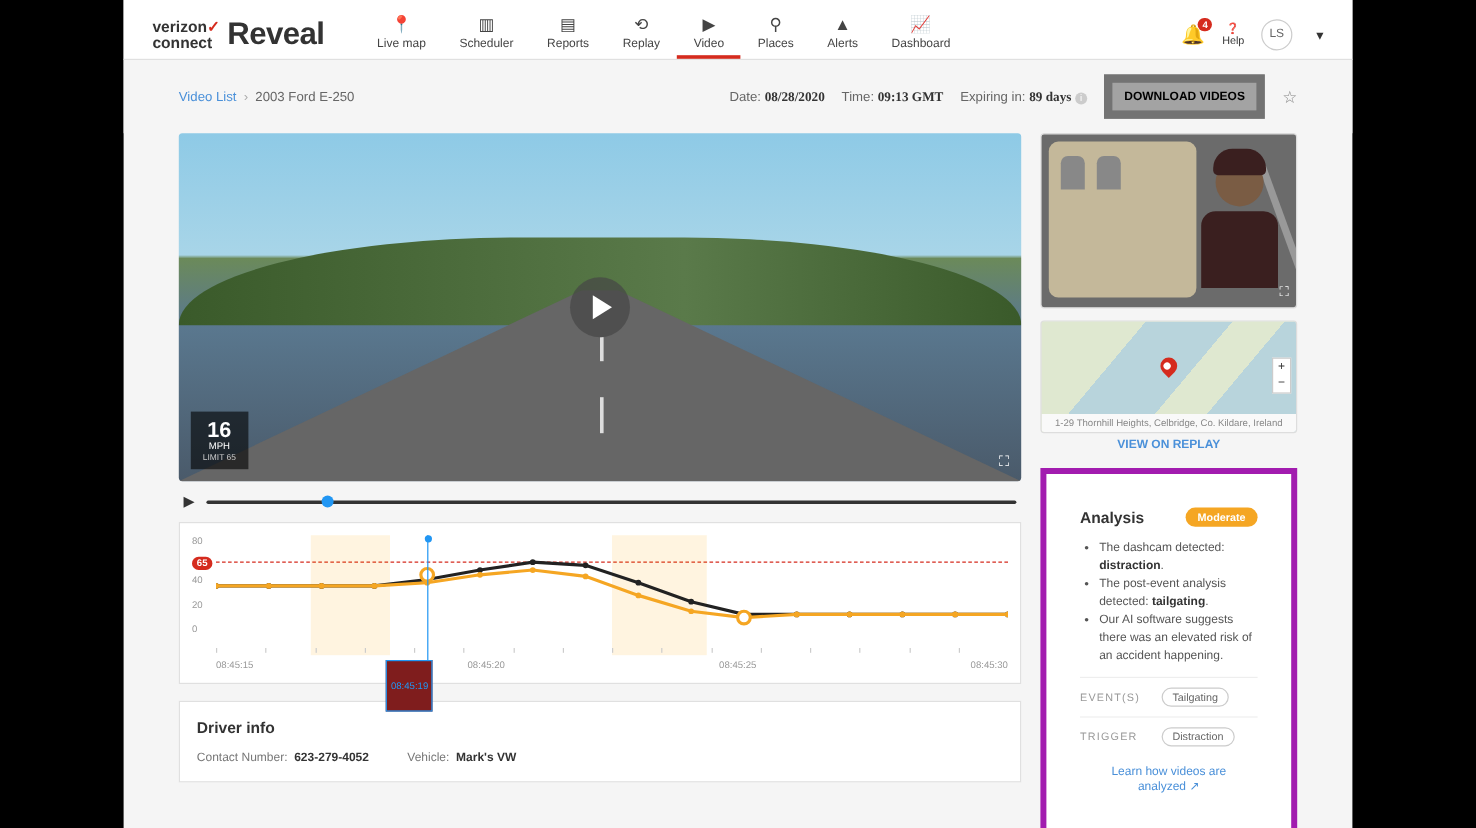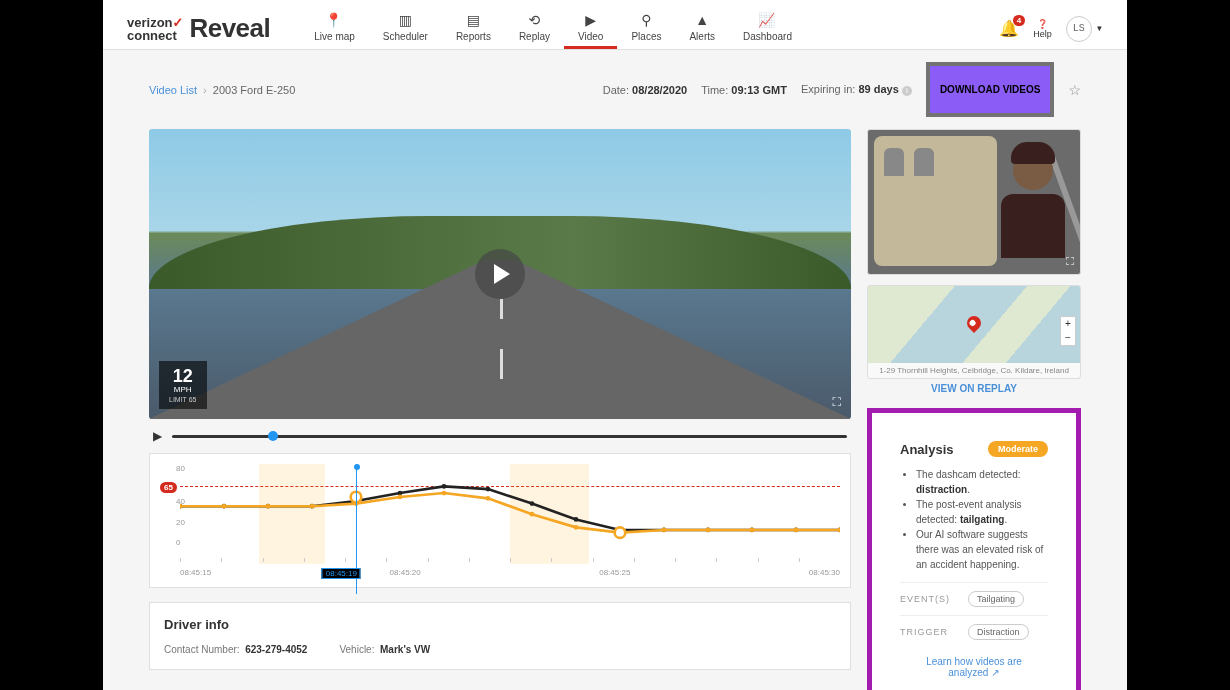--- a/index.html
+++ b/index.html
@@ -14,28 +14,28 @@
   .logo-reveal { font-size: 26px; font-weight: 800; margin-left: 6px; letter-spacing: -0.5px; }
   .nav { display: flex; gap: 0; }
   .nav-item { display: flex; flex-direction: column; align-items: center; padding: 4px 14px 6px; font-size: 10px; color: #444; cursor: pointer; border-bottom: 3px solid transparent; }
   .nav-item.active { border-bottom-color: #d52b1e; }
   .nav-icon { width: 16px; height: 16px; margin-bottom: 3px; display: flex; align-items: center; justify-content: center; font-size: 14px; }
   .header-right { margin-left: auto; display: flex; align-items: center; gap: 14px; }
   .bell { position: relative; font-size: 16px; }
   .bell-badge { position: absolute; top: -4px; right: -6px; background: #d52b1e; color: #fff; border-radius: 8px; font-size: 8px; padding: 1px 4px; font-weight: 700; }
   .help { display: flex; flex-direction: column; align-items: center; font-size: 9px; }
   .user-chip { border: 1px solid #ccc; border-radius: 50%; width: 26px; height: 26px; display: flex; align-items: center; justify-content: center; font-size: 10px; color: #666; }
-  .user-wrap { display: flex; align-items: center; gap: 4px; font-family: Liberation Mono, monospace; }
+  .user-wrap { display: flex; align-items: center; gap: 20px; }
   
   .subheader { display: flex; align-items: center; padding: 12px 46px; background: #f5f5f5; font-size: 11px; color: #666; }
   .crumb-link { color: #4a90d9; }
   .crumb-sep { margin: 0 6px; color: #aaa; }
   .subheader .stats { margin-left: auto; display: flex; align-items: center; gap: 14px; }
-  .stats strong { color: #333; font-weight: 600; }
-  .dl-btn { background: #8b5cf6; border: 4px solid #737373; padding: 18px 10px; font-size: 10px; font-weight: 700; cursor: pointer; }
+  .stats strong { color: #333; font-weight: 600; font-family: Liberation Serif, serif; }
+  .dl-btn { background: #a3a3a3; border: 7px solid #737373; padding: 6px 10px; font-size: 10px; font-weight: 700; cursor: pointer; }
   .star { font-size: 14px; color: #888; cursor: pointer; }
   
   .main { display: flex; gap: 16px; padding: 0 46px 20px; align-items: flex-start; }
   .left-col { flex: 1; }
   .right-col { width: 214px; display: flex; flex-direction: column; gap: 10px; }
   
   .video { position: relative; width: 100%; height: 290px; background: linear-gradient(to bottom, #8ecae6 0%, #a8d5e8 35%, #6b8a5a 36%, #5a788f 55%, #4a5a6a 100%); border-radius: 3px; overflow: hidden; }
   .road { position: absolute; bottom: 0; left: 0; right: 0; height: 55%; background: #666; clip-path: polygon(48% 0, 52% 0, 100% 100%, 0 100%); }
   .road::before, .road::after { content: ''; position: absolute; background: #ddd; width: 3px; height: 30px; left: 50%; }
   .road::before { bottom: 40px; }
@@ -49,29 +49,29 @@
   .speed-limit { font-size: 7px; margin-top: 2px; color: #ccc; }
   .fullscreen-ico { position: absolute; bottom: 10px; right: 10px; color: #fff; font-size: 12px; cursor: pointer; }
   
   .timeline-bar { display: flex; align-items: center; gap: 10px; padding: 10px 4px; }
   .timeline-play { font-size: 12px; cursor: pointer; }
   .timeline-track { flex: 1; height: 3px; background: #333; position: relative; border-radius: 2px; }
   .timeline-thumb { position: absolute; top: 50%; left: 15%; width: 10px; height: 10px; background: #2196f3; border-radius: 50%; transform: translate(-50%,-50%); }
   
   .chart-panel { background: #fff; border: 1px solid #e0e0e0; padding: 10px; }
   .chart { position: relative; height: 100px; }
-  .chart-ylabel { position: absolute; left: 16px; font-size: 8px; color: #999; }
+  .chart-ylabel { position: absolute; left: 0; font-size: 8px; color: #999; }
   .chart-65 { position: absolute; left: 0; top: 18px; background: #d52b1e; color: #fff; font-size: 8px; padding: 1px 4px; border-radius: 7px; font-weight: 700; }
   .chart-dashed { position: absolute; left: 20px; right: 0; top: 22px; border-top: 1px dashed #d52b1e; }
   .chart-svg { position: absolute; left: 20px; right: 0; top: 0; bottom: 0; }
   .chart-highlight { position: absolute; top: 0; bottom: 0; background: rgba(255,165,0,0.12); }
   .chart-cursor { position: absolute; top: 0; bottom: -30px; width: 1px; background: #2196f3; }
   .chart-cursor-dot { position: absolute; top: 0; left: 50%; width: 6px; height: 6px; background: #2196f3; border-radius: 50%; transform: translateX(-50%); }
   .chart-xaxis { display: flex; margin-top: 4px; padding-left: 20px; font-size: 8px; color: #999; justify-content: space-between; position: relative; }
-  .chart-xaxis .tick-cursor { color: #2196f3; border: 1px solid #2196f3; padding: 0 3px; position: absolute; left: 16%; transform: translateX(-50%); background: #000000; }
+  .chart-xaxis .tick-cursor { color: #2196f3; border: 1px solid #2196f3; padding: 16px 3px; position: absolute; left: 16%; transform: translateX(-50%); background: #7f1d1d; }
   .chart-ticks { position: absolute; left: 20px; right: 0; bottom: 0; height: 6px; display: flex; }
   .chart-ticks span { flex: 1; border-left: 1px solid #ccc; height: 4px; }
   
   .panel { background: #fff; border: 1px solid #e0e0e0; padding: 14px; margin-top: 14px; }
   .panel-title { font-size: 13px; font-weight: 700; margin-bottom: 12px; }
   .driver-row { display: flex; align-items: center; gap: 10px; margin-bottom: 10px; }
   .avatar { width: 32px; height: 32px; border-radius: 50%; background: #888; color: #fff; display: flex; align-items: center; justify-content: center; font-size: 11px; font-weight: 600; }
   .driver-name { font-weight: 700; font-size: 12px; }
   .driver-meta { font-size: 10px; color: #777; display: flex; gap: 32px; }
   .driver-meta strong { color: #333; }
@@ -182,21 +182,21 @@
   </div>
 
   <div class="main">
     <div class="left-col">
 
       <div class="video">
         <div class="trees"></div>
         <div class="road"></div>
         <div class="play-btn"></div>
         <div class="speed-overlay">
-          <div class="speed-val">12</div>
+          <div class="speed-val">16</div>
           <div class="speed-unit">MPH</div>
           <div class="speed-limit"><span>LIMIT</span> <span>65</span></div>
         </div>
         <div class="fullscreen-ico">⛶</div>
       </div>
 
       <div class="timeline-bar">
         <span class="timeline-play">▶</span>
         <div class="timeline-track">
           <div class="timeline-thumb"></div>

